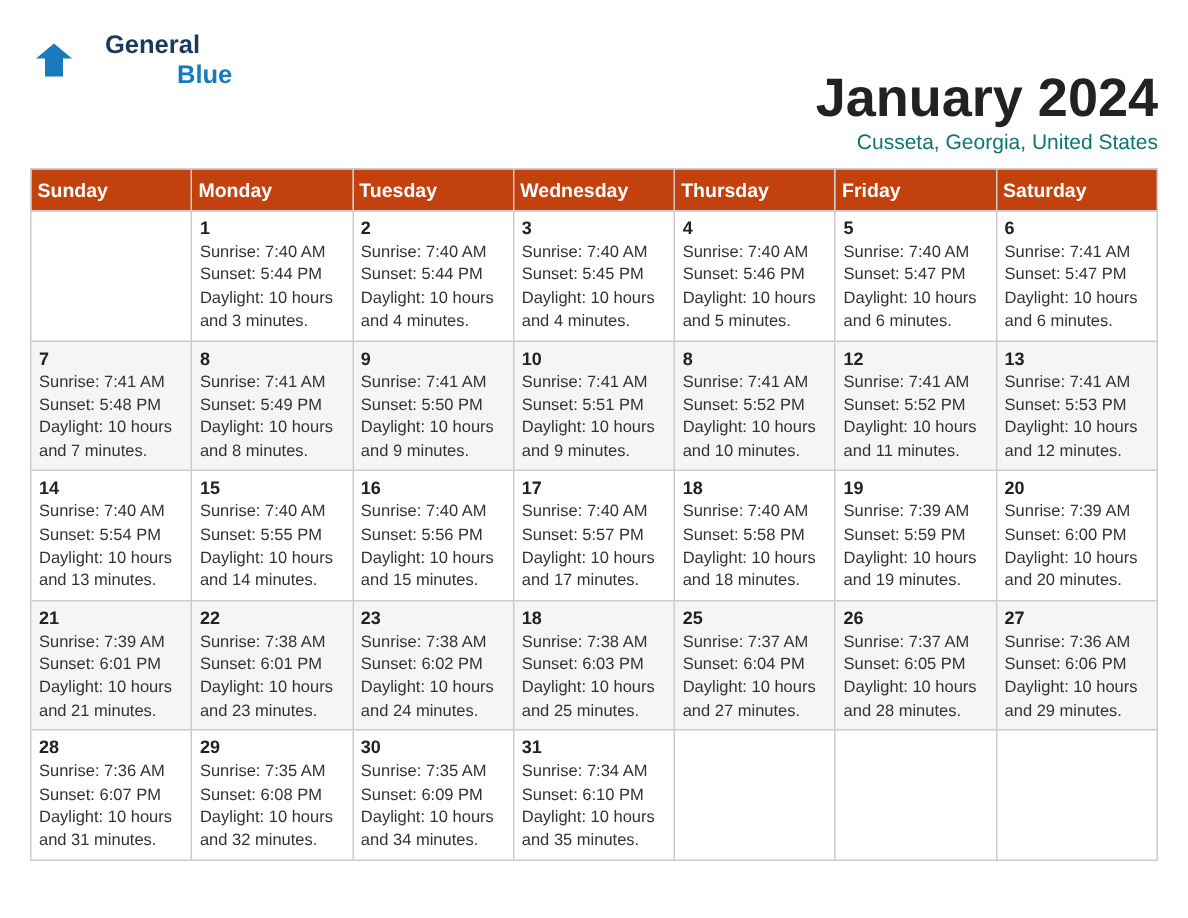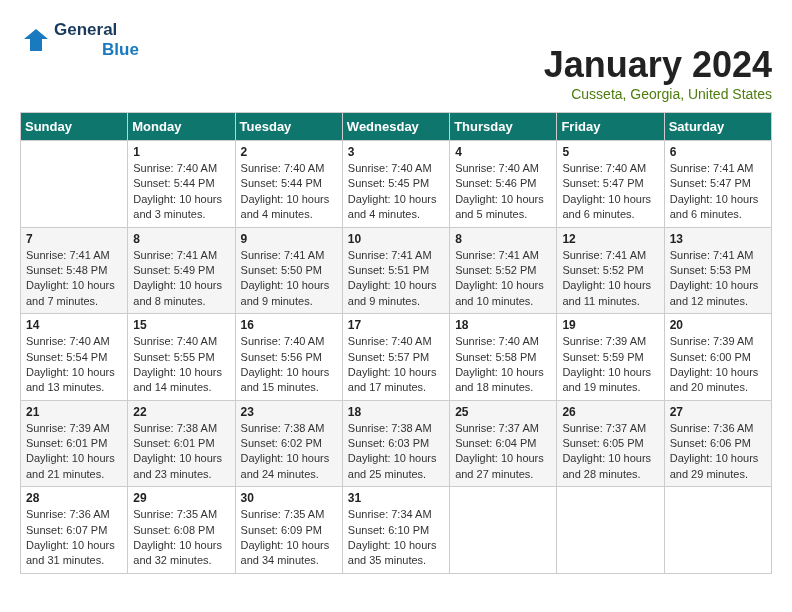--- a/index.html
+++ b/index.html
@@ -12,46 +12,46 @@
     }
     .header {
       display: flex;
       justify-content: space-between;
       align-items: flex-start;
       margin-bottom: 10px;
     }
     .logo {
       display: flex;
       align-items: center;
-      gap: 4px;
+      gap: 20px;
     }
     .logo-icon {
       width: 30px;
       height: 30px;
     }
     .title-block {
       text-align: right;
     }
     .month-title {
       font-size: 36px;
       font-weight: bold;
       color: #222;
       margin-top: 24px;
     }
     .subtitle {
       font-size: 14px;
-      color: #4d7c0f;
+      color: #0f766e;
     }
     table {
       width: 100%;
       border-collapse: collapse;
       font-size: 11px;
     }
     thead tr th {
-      background-color: #0f766e;
+      background-color: #c2410c;
       color: #fff;
       padding: 6px 4px;
       text-align: left;
       font-size: 13px;
       font-weight: bold;
       border: 1px solid #ccc;
     }
     tbody tr td {
       border: 1px solid #ccc;
       vertical-align: top;

